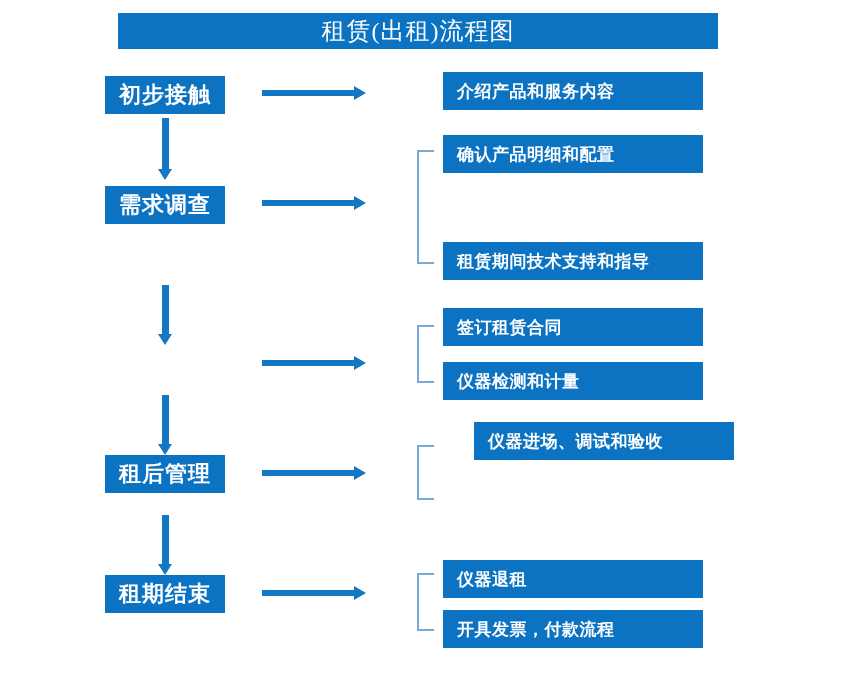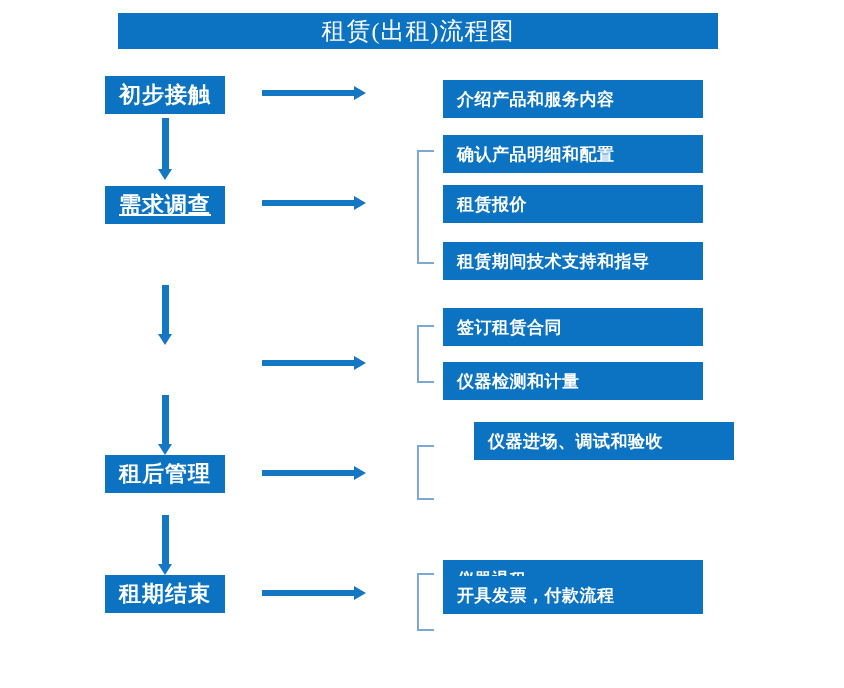--- a/index.html
+++ b/index.html
@@ -139,39 +139,38 @@
 
   <div class="title-bar">租赁(出租)流程图</div>
 
   <div class="stage-box" style="top:76px;">初步接触</div>
 
   <div class="h-arrow" style="top:86px;">
     <span class="shaft"></span>
     <span class="head"></span>
   </div>
 
-  <div class="detail-box" style="top:80px;">介绍产品和服务内容</div>
+  <div class="detail-box" style="top:72px;">介绍产品和服务内容</div>
 
   <div class="v-arrow" style="top:118px; height:62px;">
     <span class="shaft" style="height:51px;"></span>
     <span class="head" style="top:51px;"></span>
   </div>
 
-  <div class="stage-box" style="top:186px;text-decoration:underline;">需求调查</div>
+  <div class="stage-box" style="top:186px;">需求调查</div>
 
   <div class="h-arrow" style="top:196px;">
     <span class="shaft"></span>
     <span class="head"></span>
   </div>
 
   <div class="bracket" style="top:150px; height:114px;"></div>
 
   <div class="detail-box" style="top:135px;">确认产品明细和配置</div>
 
-  <div class="detail-box" style="top:185px;">租赁报价</div>
 
   <div class="detail-box" style="top:242px;">租赁期间技术支持和指导</div>
 
   <div class="v-arrow" style="top:285px; height:60px;">
     <span class="shaft" style="height:49px;"></span>
     <span class="head" style="top:49px;"></span>
   </div>
 
 
   <div class="h-arrow" style="top:356px;">
@@ -211,15 +210,15 @@
 
   <div class="h-arrow" style="top:586px;">
     <span class="shaft"></span>
     <span class="head"></span>
   </div>
 
   <div class="bracket" style="top:573px; height:58px;"></div>
 
   <div class="detail-box" style="top:560px;">仪器退租</div>
 
-  <div class="detail-box" style="top:576px;">开具发票，付款流程</div>
+  <div class="detail-box" style="top:610px;">开具发票，付款流程</div>
 
 </div>
 
 </body></html>

